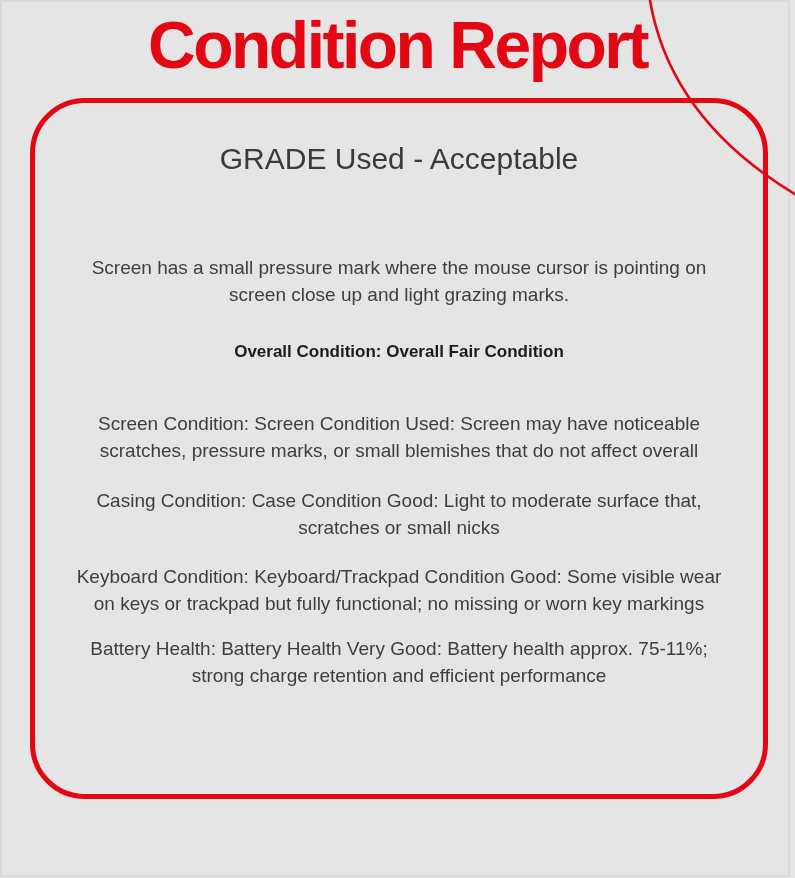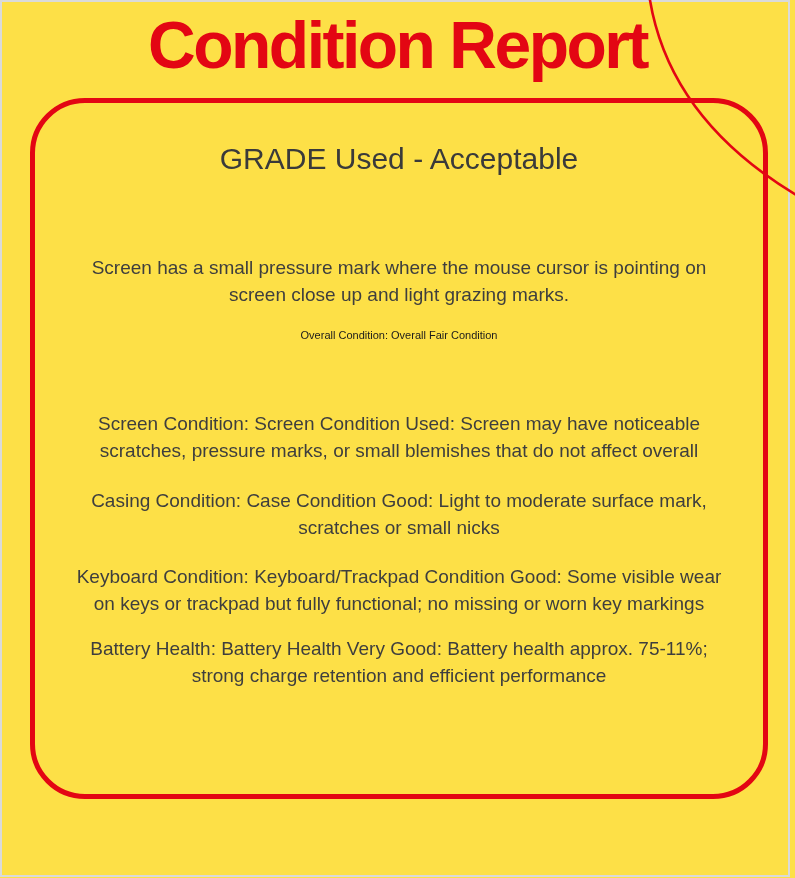--- a/index.html
+++ b/index.html
@@ -4,21 +4,21 @@
 <style>
   :root{
     --accent:#e30613;
     --body-text:#3e3e3e;
     --frame-gray:#dadada;
   }
   html,body{margin:0;padding:0;background:#ffffff;}
   .page{
     position:relative;
     width:795px;height:878px;
-    background:#fde047;
+    background:#e5e5e5;
     overflow:hidden;
     font-family:"Liberation Sans","DejaVu Sans",sans-serif;
   }
   .frame{
     position:absolute;left:0;top:0;
     width:790px;height:877px;
     border:2px solid var(--frame-gray);
     box-sizing:border-box;
     pointer-events:none;
   }
@@ -58,24 +58,24 @@
     font-size:30px;
     line-height:27px;
     color:#3a3a3a;
   }
   .para{
     font-size:19px;
     line-height:27px;
   }
   .summary{top:232px;margin-top:22px;}
   .overall{
-    top:328px;
-    font-size:11px;
+    top:345px;
+    font-size:17px;
     line-height:14px;
-    font-weight:400;
+    font-weight:700;
     color:#1b1b1b;
   }
   .cond-screen{top:410px;}
   .cond-casing{top:487px;}
   .cond-keyboard{top:563px;}
   .cond-battery{top:635px;}
 </style>
 </head>
 <body>
 
@@ -99,21 +99,21 @@
   </div>
 
   <div class="txt overall">Overall Condition: Overall Fair Condition</div>
 
   <div class="txt para cond-screen">
     <div>Screen Condition: Screen Condition Used: Screen may have noticeable</div>
     <div>scratches, pressure marks, or small blemishes that do not affect overall</div>
   </div>
 
   <div class="txt para cond-casing">
-    <div>Casing Condition: Case Condition Good: Light to moderate surface mark,</div>
+    <div>Casing Condition: Case Condition Good: Light to moderate surface that,</div>
     <div>scratches or small nicks</div>
   </div>
 
   <div class="txt para cond-keyboard">
     <div>Keyboard Condition: Keyboard/Trackpad Condition Good: Some visible wear</div>
     <div>on keys or trackpad but fully functional; no missing or worn key markings</div>
   </div>
 
   <div class="txt para cond-battery">
     <div>Battery Health: Battery Health Very Good: Battery health approx. 75-11%;</div>

